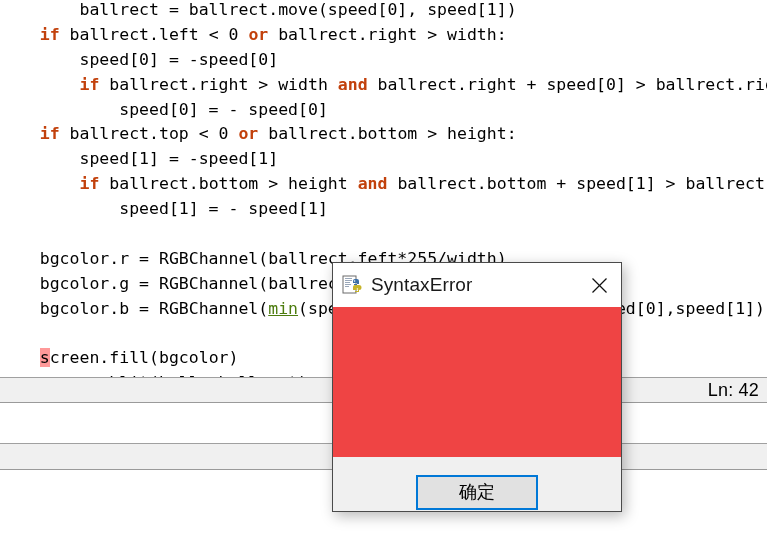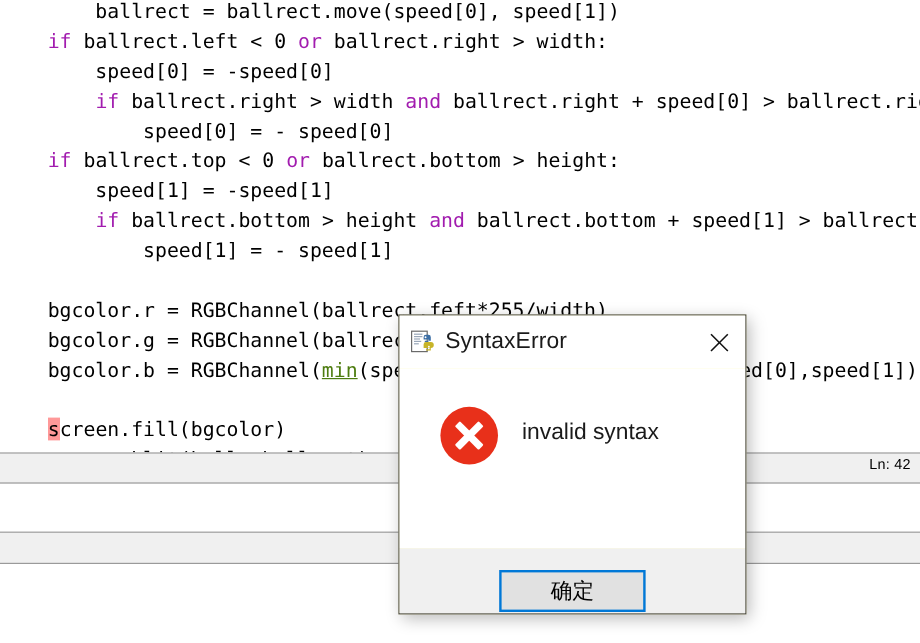--- a/index.html
+++ b/index.html
@@ -31,21 +31,21 @@
     top: -2px;
     width: 1400px;
     font-family: "DejaVu Sans Mono", "Liberation Mono", monospace;
     font-size: 16.5px;
     line-height: 24.9px;
     color: #000000;
     white-space: pre;
     letter-spacing: 0px;
   }
   .ln { display: block; height: 24.9px; }
-  .kw   { color: #a21caf; }          
+  .kw   { color: #c2410c; font-weight: bold; }          
   .bi   { color: #4d7c0f; text-decoration: underline; }
   .err  { background: #ff9999; }     
 
   
   .hbar {
     position: absolute;
     left: 0;
     width: 767px;
     background: #f0f0f0;
     border-top: 1px solid #a0a0a0;
@@ -54,37 +54,37 @@
   }
   #statusbar {
     top: 377px;
     height: 26px;
   }
   #statusbar .ln-indicator {
     position: absolute;
     right: 8px;
     top: 2px;
     font-family: "Liberation Sans", sans-serif;
-    font-size: 12px;
+    font-size: 18px;
     color: #000000;
     letter-spacing: 0.2px;
   }
   #shellbar {
     top: 443px;
     height: 27px;
   }
 
   
   #dialog {
     position: absolute;
     left: 332px;
     top: 262px;
     width: 290px;
     height: 250px;
-    background: #fef9c3;
+    background: #ef4444;
     border: 1px solid #4a4a4a;
     box-sizing: border-box;
     box-shadow: 3px 4px 13px rgba(0,0,0,0.28);
   }
   #dlg-titlebar {
     position: relative;
     height: 44px;
     background: #ffffff;
     display: flex;
     align-items: center;
@@ -212,25 +212,18 @@
     </span>
     <span id="dlg-title">SyntaxError</span>
     <span id="dlg-close">
       <svg width="17" height="17" viewBox="0 0 17 17">
         <line x1="1.5" y1="1.5" x2="15.5" y2="15.5" stroke="#111111" stroke-width="1.3"></line>
         <line x1="15.5" y1="1.5" x2="1.5" y2="15.5" stroke="#111111" stroke-width="1.3"></line>
       </svg>
     </span>
   </div>
 
-  <div id="dlg-body">
-    <span id="error-icon">
-      <span class="bar a"></span>
-      <span class="bar b"></span>
-    </span>
-    <span id="error-msg">invalid syntax</span>
-  </div>
 
   <div id="dlg-footer">
     <div id="ok-button">确定</div>
   </div>
 
 </div>
 
 </body></html>

